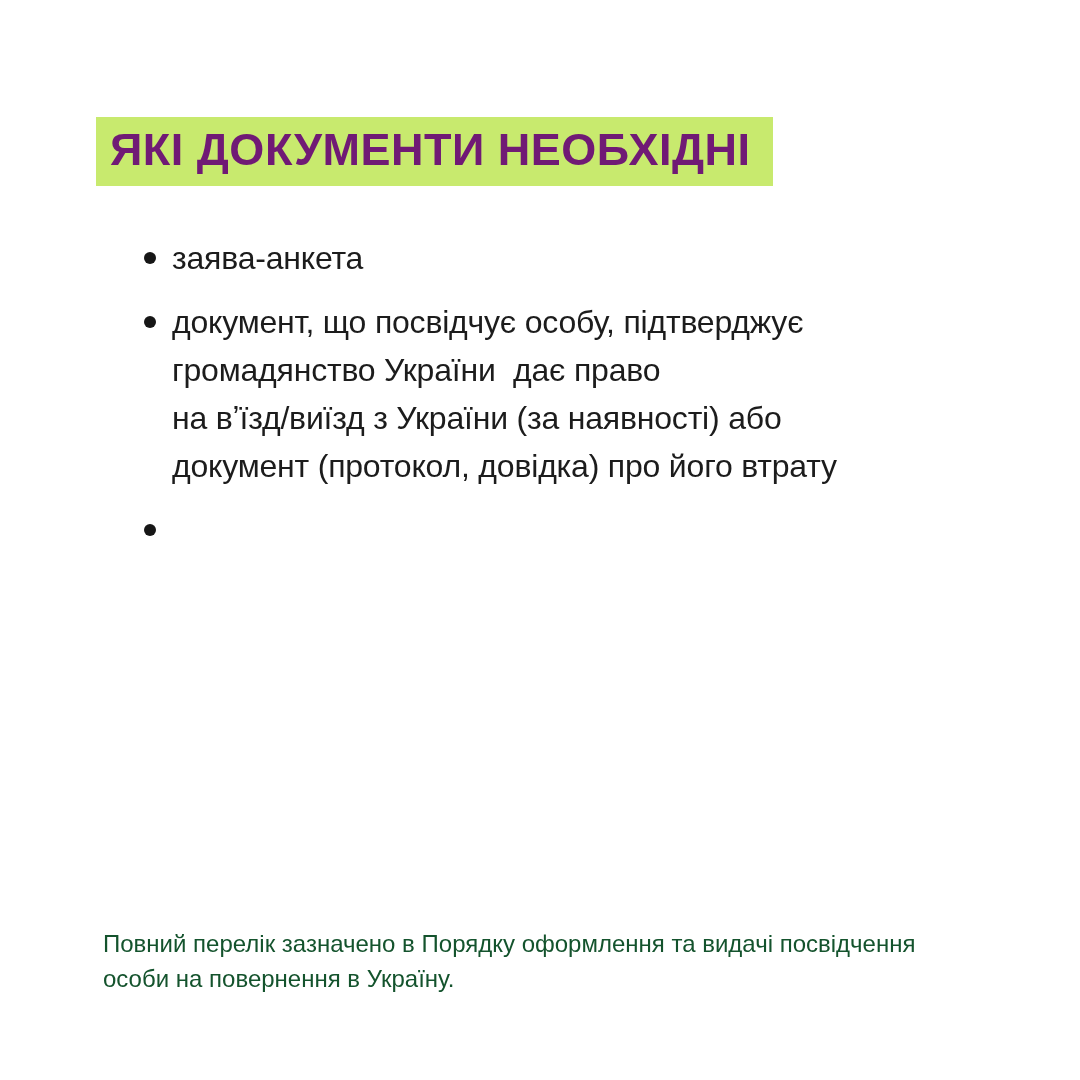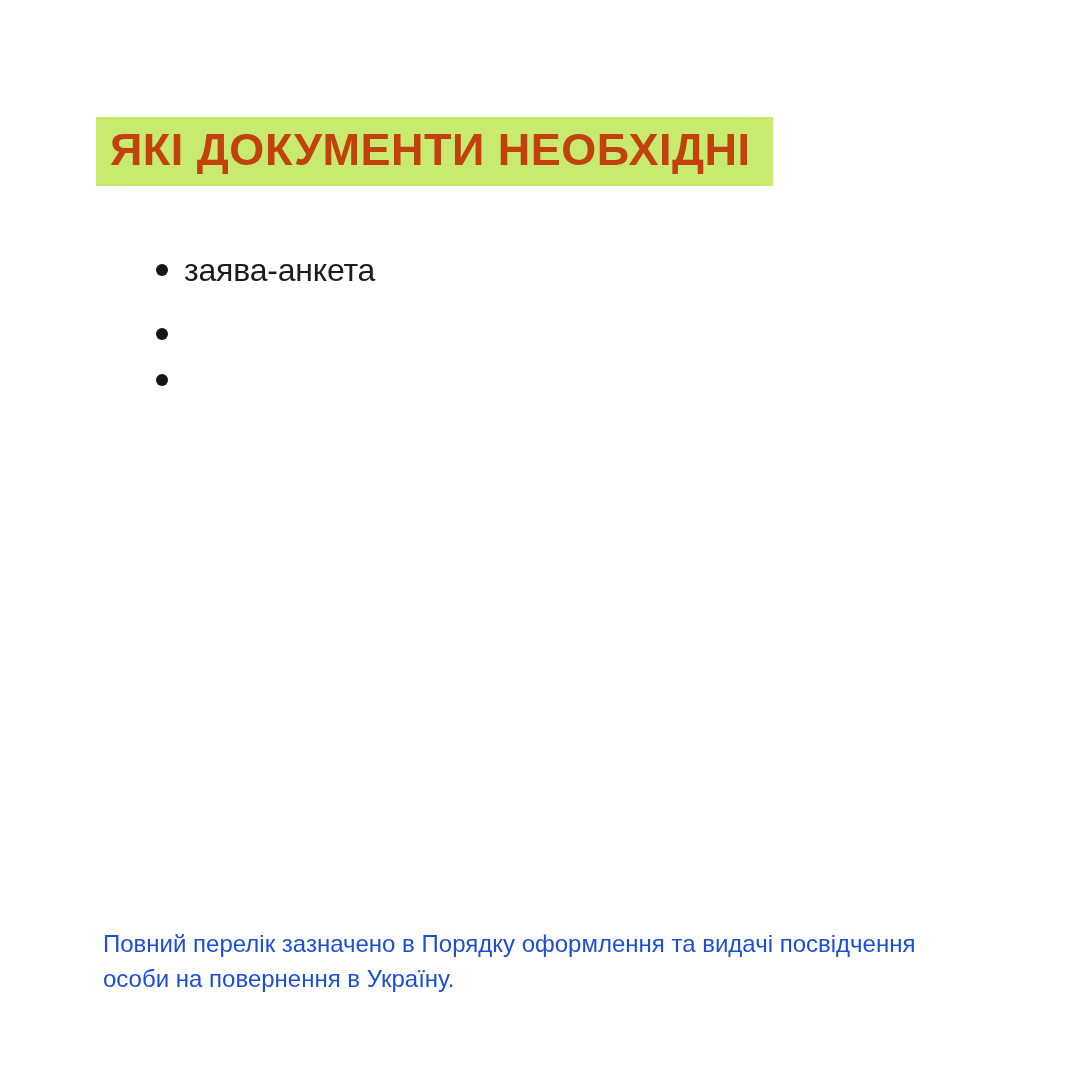--- a/index.html
+++ b/index.html
@@ -16,34 +16,34 @@
     font-family: "Liberation Sans", sans-serif;
   }
   .heading-wrap {
     position: absolute;
     left: 96px;
     top: 117px;
   }
   .heading {
     display: inline-block;
     background: #c8ea6e;
-    color: #c2410c;
+    color: #701a75;
     font-size: 45px;
     font-weight: bold;
     letter-spacing: 0.5px;
     padding: 7px 22px 10px 14px;
     white-space: nowrap;
   }
   .doc-list {
     position: absolute;
     left: 140px;
     top: 230px;
     width: 850px;
     list-style: none;
-    margin: 16px;
+    margin: 4px;
     padding: 0;
   }
   .doc-item {
     display: flex;
     align-items: flex-start;
     margin-bottom: 16px;
   }
   .bullet {
     flex: none;
     width: 12px;
@@ -60,40 +60,44 @@
     letter-spacing: -0.2px;
     white-space: pre-wrap;
   }
   .footnote {
     position: absolute;
     left: 103px;
     top: 926px;
     width: 900px;
     font-size: 24px;
     line-height: 35px;
-    color: #1d4ed8;
+    color: #14532d;
     white-space: pre-wrap;
   }
 </style>
 </head>
 <body>
 
 <div class="canvas">
 
   <div class="heading-wrap">
     <span class="heading">ЯКІ ДОКУМЕНТИ НЕОБХІДНІ</span>
   </div>
 
   <ul class="doc-list">
     <li class="doc-item">
       <span class="bullet"></span>
       <span class="item-text">заява-анкета</span>
     </li>
     <li class="doc-item">
       <span class="bullet"></span>
+      <span class="item-text">документ, що посвідчує особу, підтверджує
+громадянство України  дає право
+на вʼїзд/виїзд з України (за наявності) або
+документ (протокол, довідка) про його втрату</span>
     </li>
     <li class="doc-item">
       <span class="bullet"></span>
     </li>
   </ul>
 
   <div class="footnote">Повний перелік зазначено в Порядку оформлення та видачі посвідчення
 особи на повернення в Україну.</div>
 
 </div>

